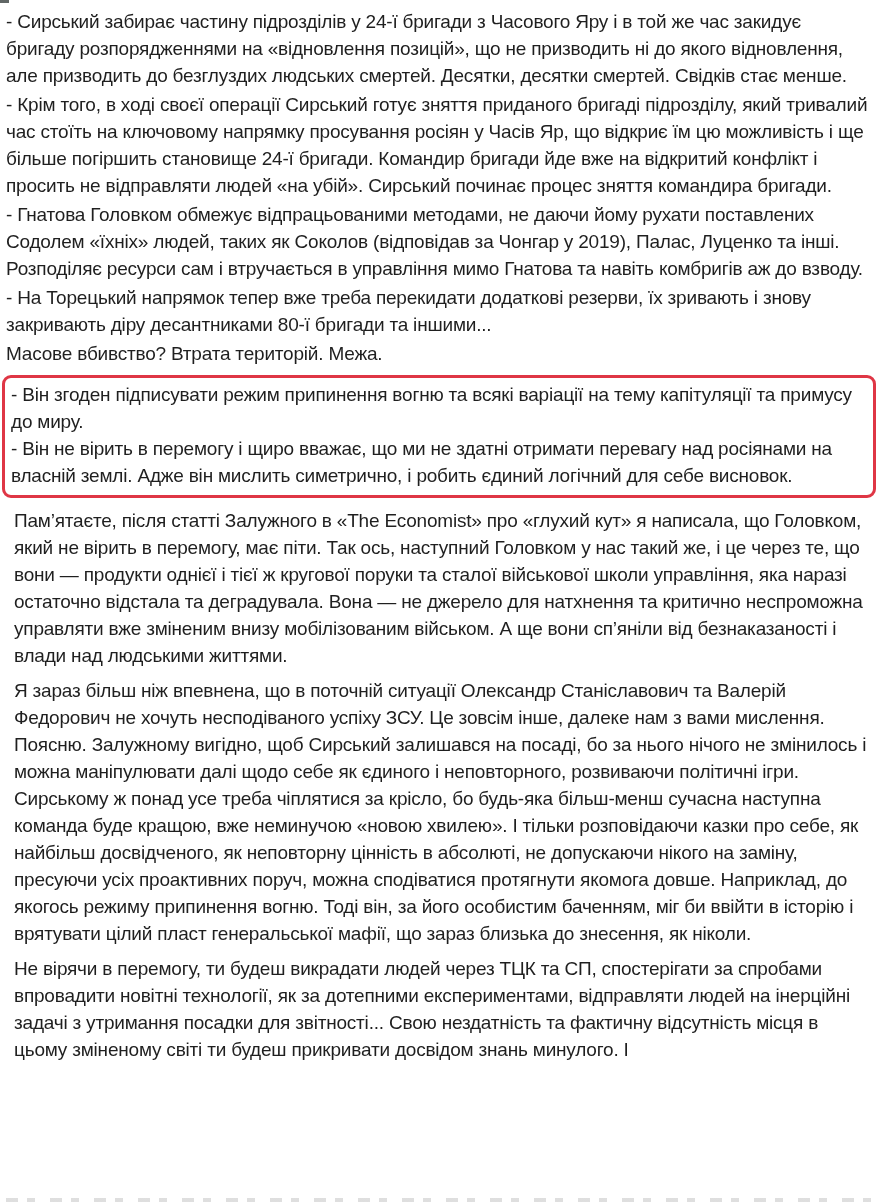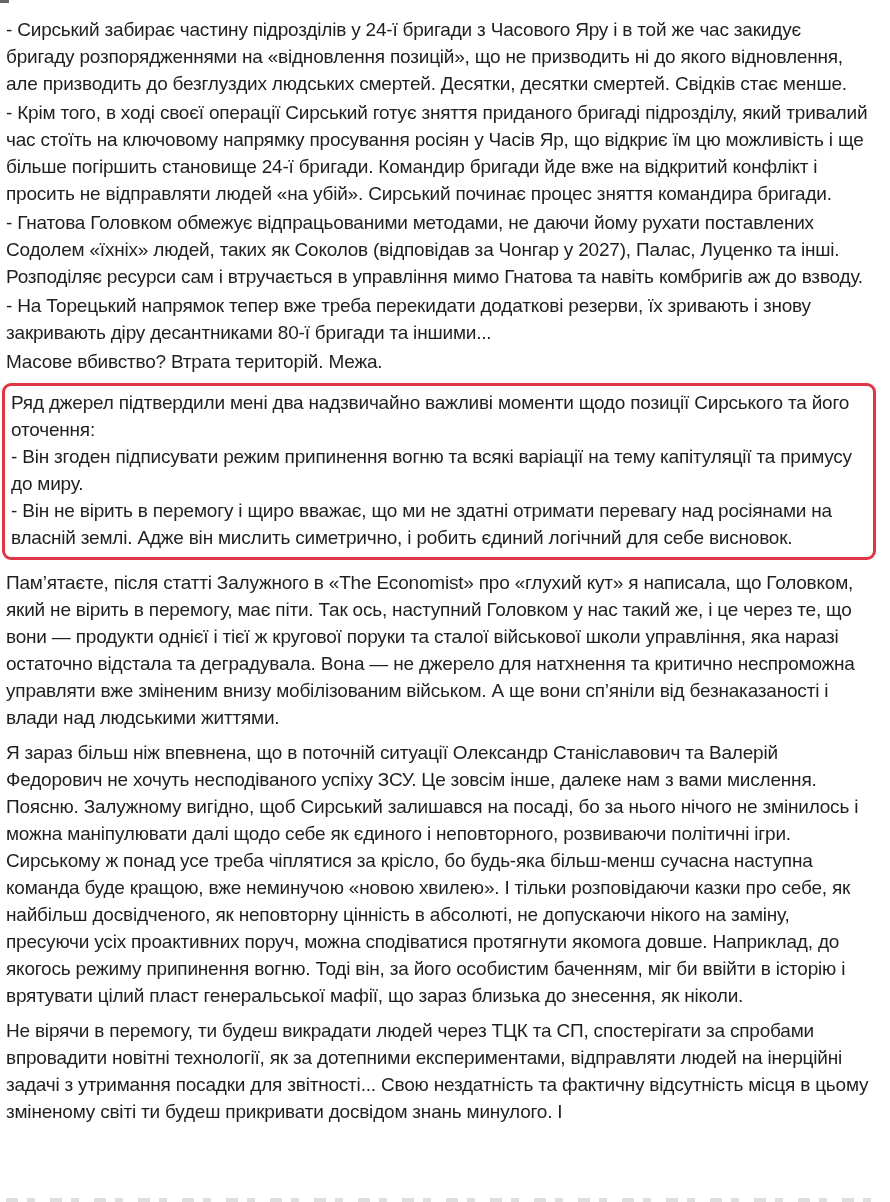--- a/index.html
+++ b/index.html
@@ -13,24 +13,24 @@
   body{
     background:var(--background);
     color:var(--text-color);
     font-family:"Liberation Sans","DejaVu Sans",sans-serif;
     font-size:19px;
     line-height:27px;
     letter-spacing:-0.2px;
     position:relative;
   }
   .doc{
-    padding:16px 10px 0 6px;
+    padding:8px 10px 0 6px;
     width:882px;
   }
-  .para{margin:0 0 8px 0;}
+  .para{margin:0 0 8px 8px;}
   .bullet{margin:0 0 2px 0;}
   .standalone{margin:0 0 8px 0;}
   .highlight-box{
     border:3px solid var(--highlight-border-color);
     border-radius:9px;
     margin:5px -4px 9px -4px;
     padding:3px 10px 6px 6px;
   }
   .highlight-box .box-line{display:block;}
   .top-edge-artifact{
@@ -47,28 +47,27 @@
 </style>
 </head>
 <body>
 
 <div class="doc">
 
   <p class="bullet">- Сирський забирає частину підрозділів у 24-ї бригади з Часового Яру і в той же час закидує бригаду розпорядженнями на «відновлення позицій», що не призводить ні до якого відновлення, але призводить до безглуздих людських смертей. Десятки, десятки смертей. Свідків стає менше.</p>
 
   <p class="bullet">- Крім того, в ході своєї операції Сирський готує зняття приданого бригаді підрозділу, який тривалий час стоїть на ключовому напрямку просування росіян у Часів Яр, що відкриє їм цю можливість і ще більше погіршить становище 24-ї бригади. Командир бригади йде вже на відкритий конфлікт і просить не відправляти людей «на убій». Сирський починає процес зняття командира бригади.</p>
 
-  <p class="bullet">- Гнатова Головком обмежує відпрацьованими методами, не даючи йому рухати поставлених Содолем «їхніх» людей, таких як Соколов (відповідав за Чонгар у 2027), Палас, Луценко та інші. Розподіляє ресурси сам і втручається в управління мимо Гнатова та навіть комбригів аж до взводу.</p>
+  <p class="bullet">- Гнатова Головком обмежує відпрацьованими методами, не даючи йому рухати поставлених Содолем «їхніх» людей, таких як Соколов (відповідав за Чонгар у 2019), Палас, Луценко та інші. Розподіляє ресурси сам і втручається в управління мимо Гнатова та навіть комбригів аж до взводу.</p>
 
   <p class="bullet">- На Торецький напрямок тепер вже треба перекидати додаткові резерви, їх зривають і знову закривають діру десантниками 80-ї бригади та іншими...</p>
 
   <p class="standalone">Масове вбивство? Втрата територій. Межа.</p>
 
   <div class="highlight-box">
-    <span class="box-line">Ряд джерел підтвердили мені два надзвичайно важливі моменти щодо позиції Сирського та його оточення:</span>
     <span class="box-line">- Він згоден підписувати режим припинення вогню та всякі варіації на тему капітуляції та примусу до миру.</span>
     <span class="box-line">- Він не вірить в перемогу і щиро вважає, що ми не здатні отримати перевагу над росіянами на власній землі. Адже він мислить симетрично, і робить єдиний логічний для себе висновок.</span>
   </div>
 
   <p class="para">Пам’ятаєте, після статті Залужного в «The Economist» про «глухий кут» я написала, що Головком, який не вірить в перемогу, має піти. Так ось, наступний Головком у нас такий же, і це через те, що вони — продукти однієї і тієї ж кругової поруки та сталої військової школи управління, яка наразі остаточно відстала та деградувала. Вона — не джерело для натхнення та критично неспроможна управляти вже зміненим внизу мобілізованим військом. А ще вони сп’яніли від безнаказаності і влади над людськими життями.</p>
 
   <p class="para">Я зараз більш ніж впевнена, що в поточній ситуації Олександр Станіславович та Валерій Федорович не хочуть несподіваного успіху ЗСУ. Це зовсім інше, далеке нам з вами мислення. Поясню. Залужному вигідно, щоб Сирський залишався на посаді, бо за нього нічого не змінилось і можна маніпулювати далі щодо себе як єдиного і неповторного, розвиваючи політичні ігри. Сирському ж понад усе треба чіплятися за крісло, бо будь-яка більш-менш сучасна наступна команда буде кращою, вже неминучою «новою хвилею». І тільки розповідаючи казки про себе, як найбільш досвідченого, як неповторну цінність в абсолюті, не допускаючи нікого на заміну, пресуючи усіх проактивних поруч, можна сподіватися протягнути якомога довше. Наприклад, до якогось режиму припинення вогню. Тоді він, за його особистим баченням, міг би ввійти в історію і врятувати цілий пласт генеральської мафії, що зараз близька до знесення, як ніколи.</p>
 
   <p class="para">Не вірячи в перемогу, ти будеш викрадати людей через ТЦК та СП, спостерігати за спробами впровадити новітні технології, як за дотепними експериментами, відправляти людей на інерційні задачі з утримання посадки для звітності... Свою нездатність та фактичну відсутність місця в цьому зміненому світі ти будеш прикривати досвідом знань минулого. І</p>
 

